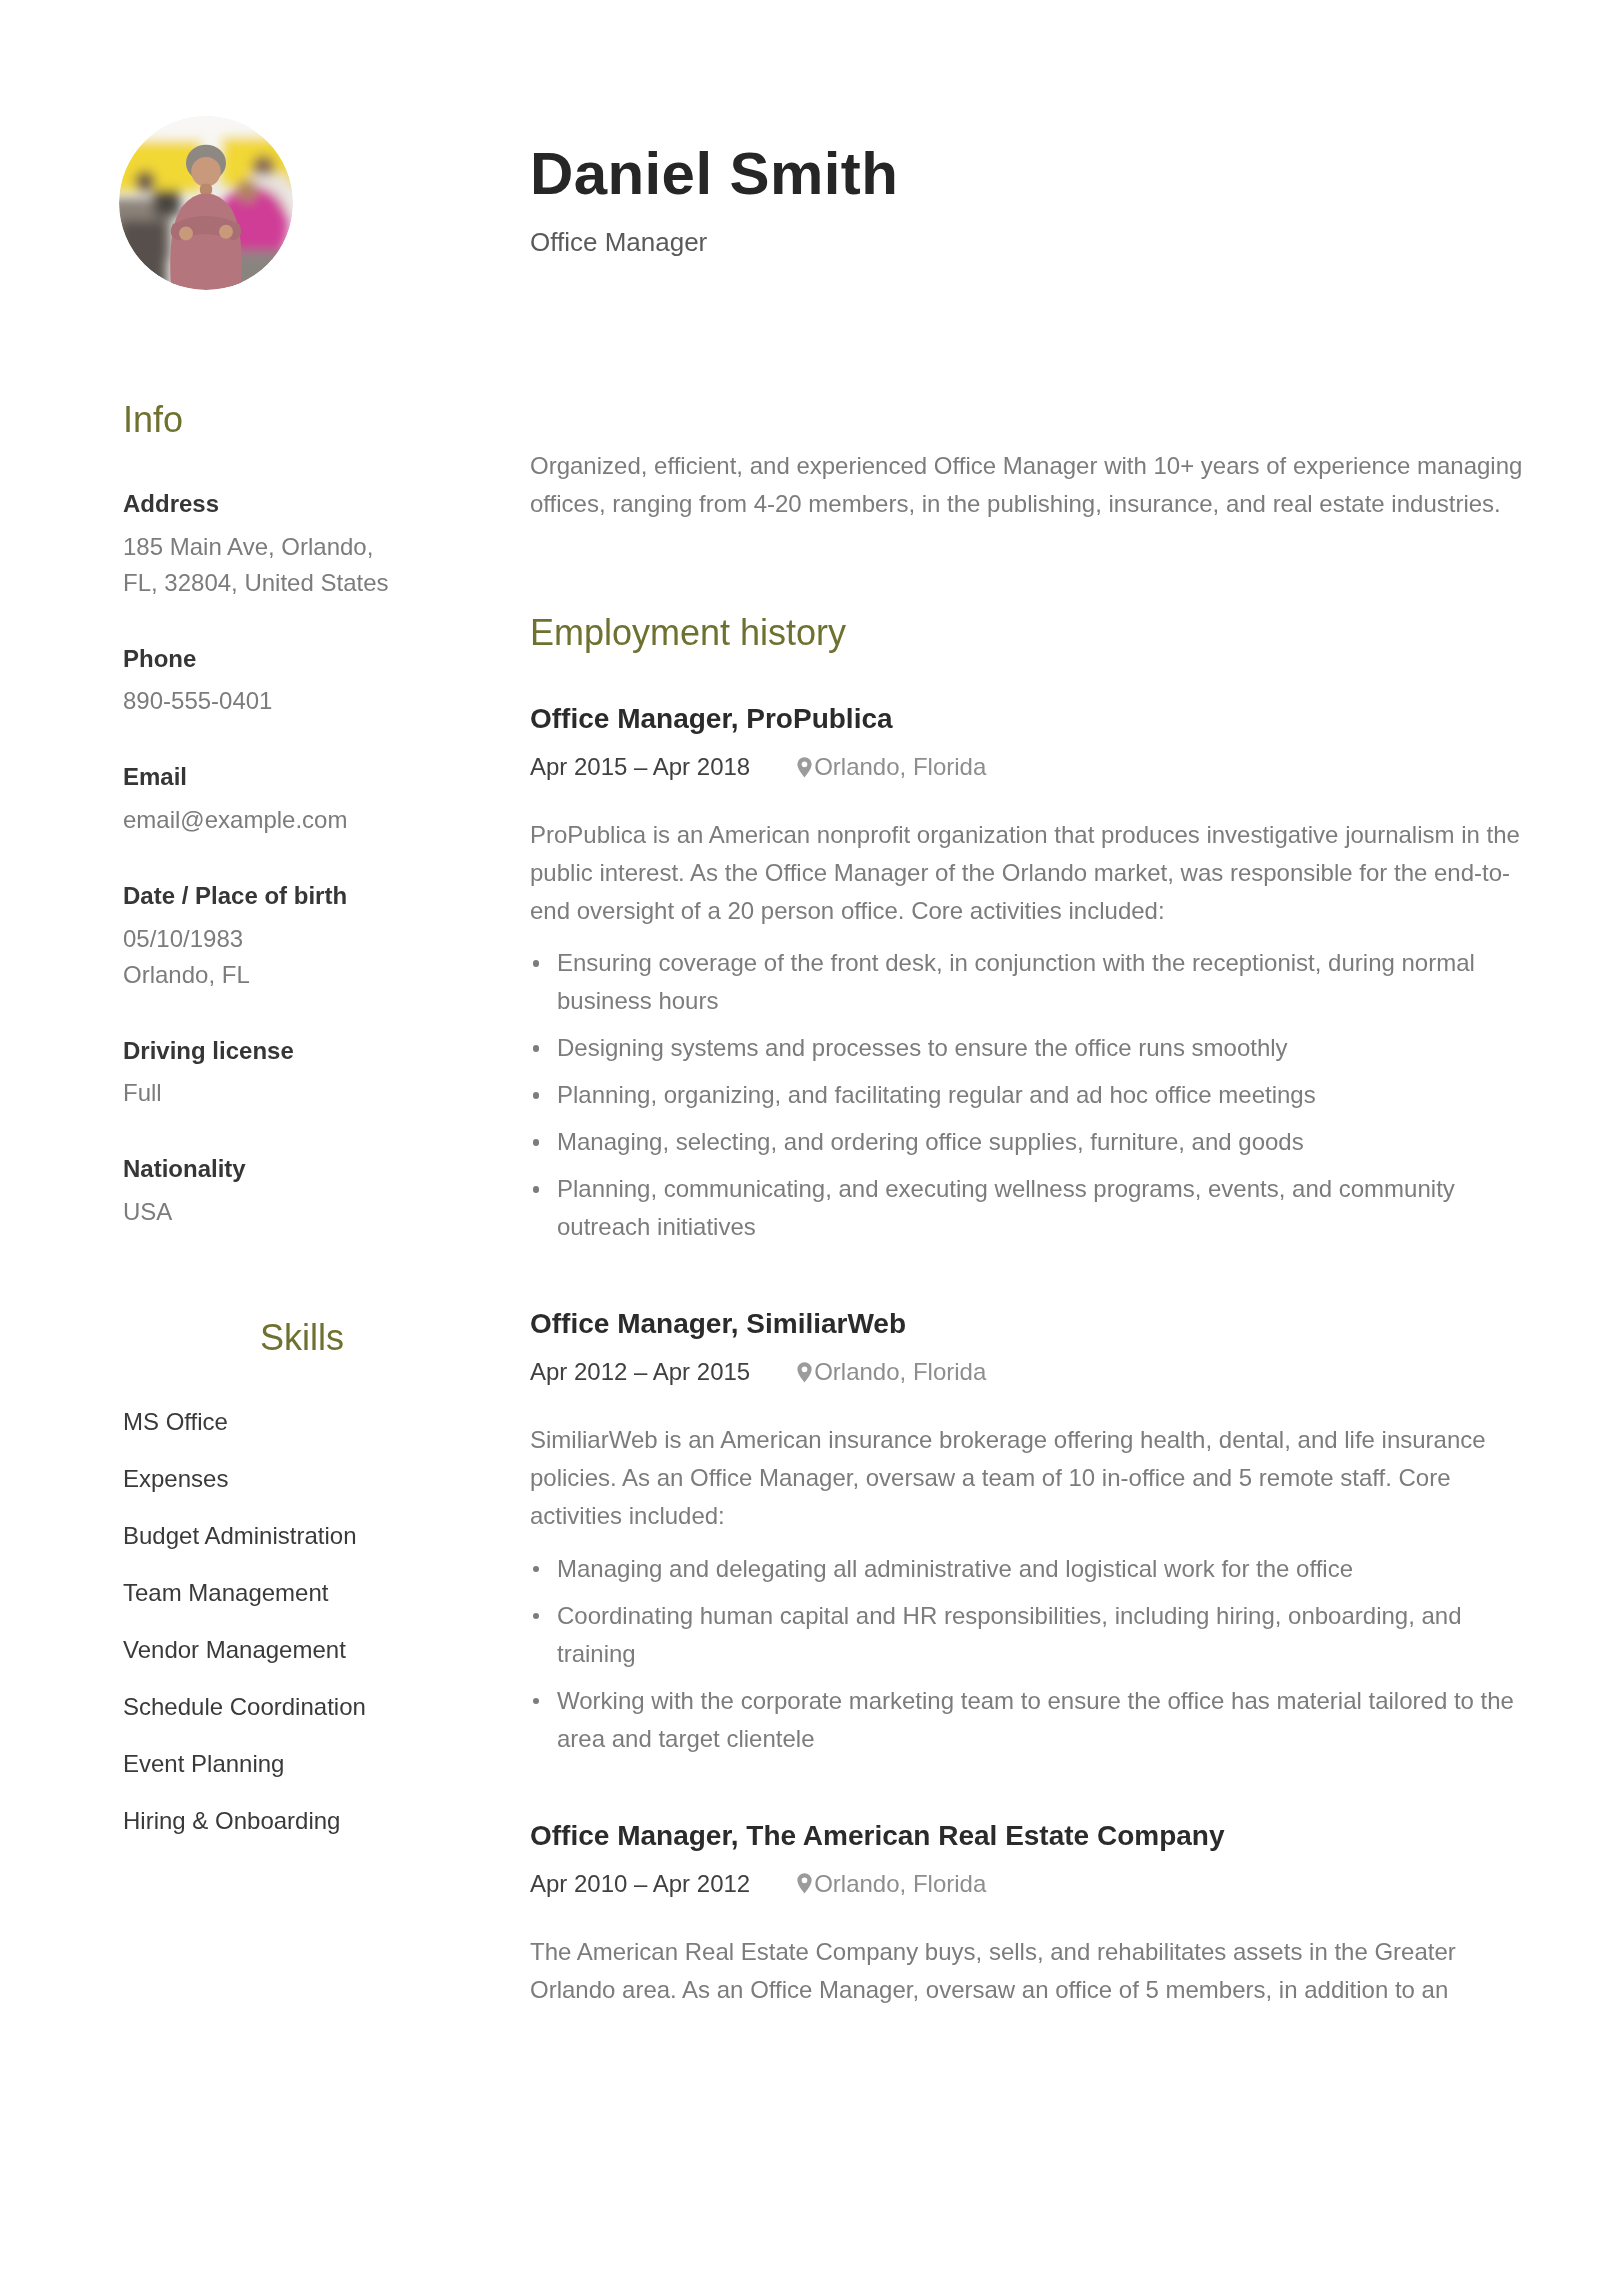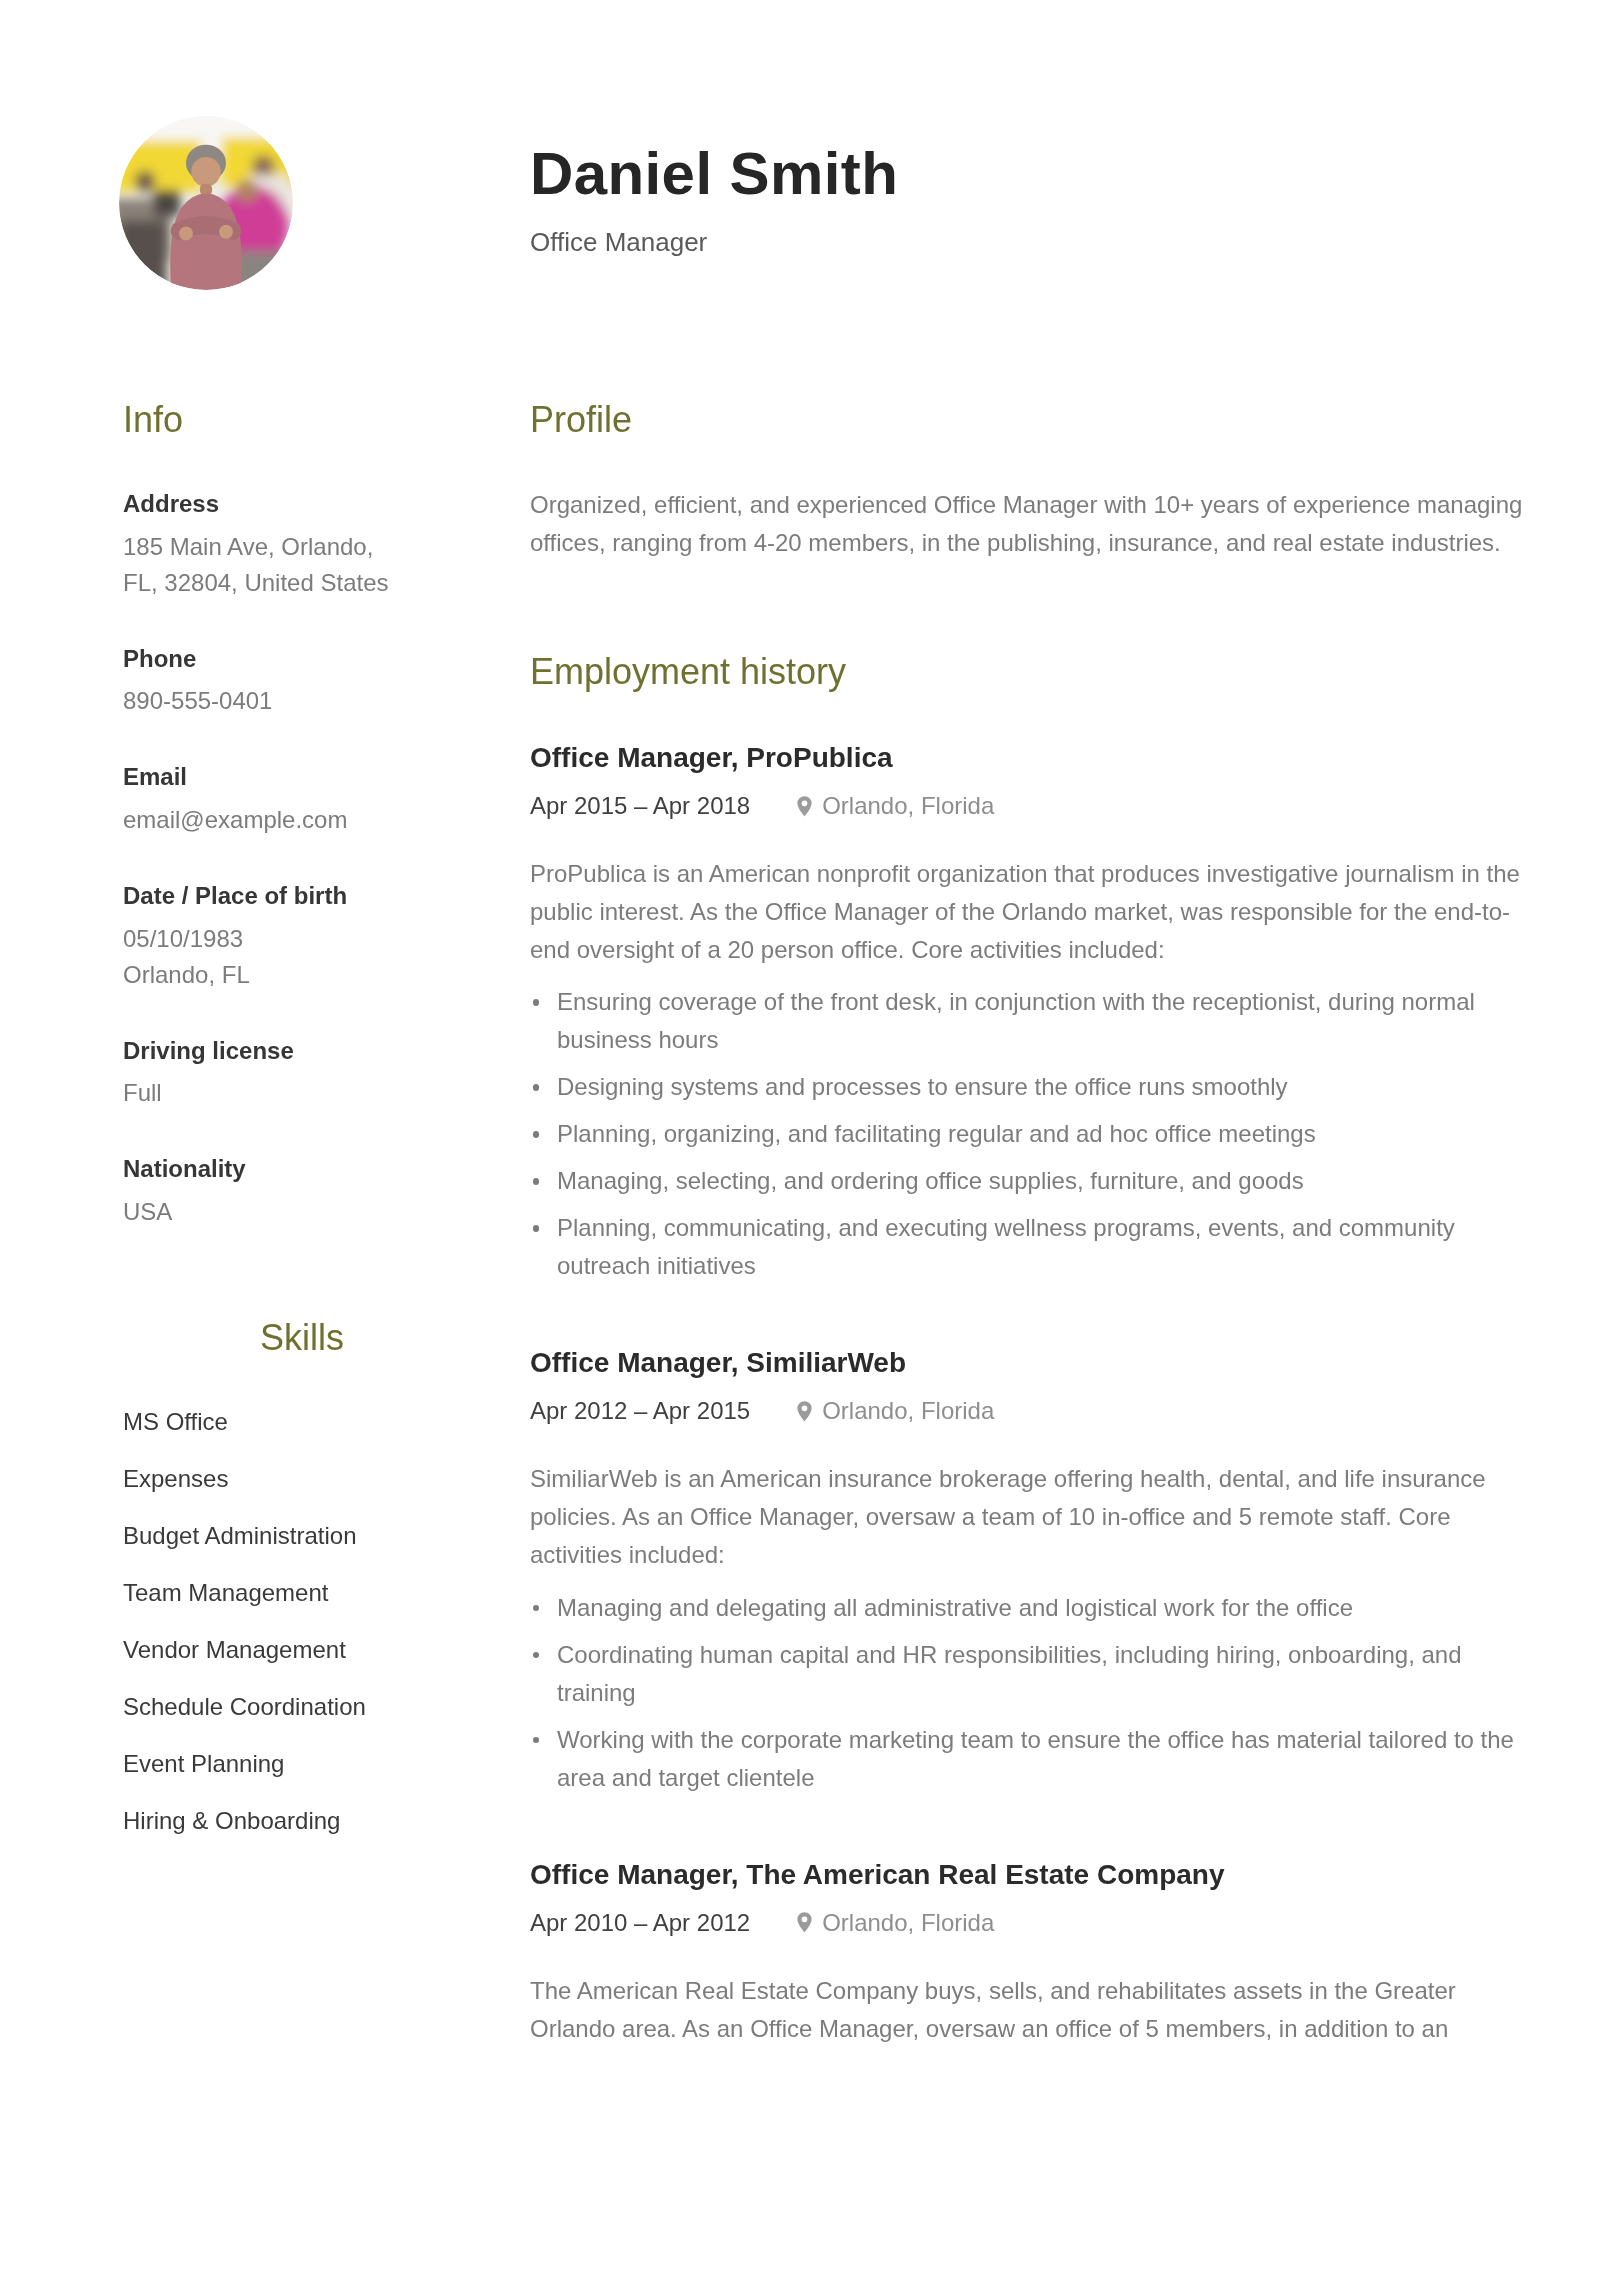--- a/index.html
+++ b/index.html
@@ -49,21 +49,21 @@
   .jobs{margin-top:50px;}
   .job + .job{margin-top:61px;}
   .job-title{
     margin:0;font-size:28px;line-height:34px;font-weight:600;color:#2b2b2b;
   }
   .job-meta{
     margin-top:16px;display:flex;align-items:center;height:30px;
   }
   .job-dates{font-size:24px;line-height:30px;color:#404040;}
   .job-location{
-    margin-left:45px;display:flex;align-items:center;gap:8px;
+    margin-left:45px;display:flex;align-items:center;
     font-size:24px;line-height:30px;color:#8e8e8e;
   }
   .pin{width:19px;height:23px;flex:0 0 auto;}
   .job-desc{margin-top:34px;}
   .bullets{list-style:none;margin:14.3px 0 0 0;padding:0;}
   .bullet{
     position:relative;padding-left:27px;
     font-size:24px;line-height:38px;color:#7c7c7c;
     margin-bottom:9px;
   }
@@ -175,21 +175,20 @@
 
         <li class="skill">Schedule Coordination</li>
 
         <li class="skill">Event Planning</li>
 
         <li class="skill">Hiring &amp; Onboarding</li>
       </ul>
   </aside>
 
   <main class="main">
-    <h2 class="accent-heading">Profile</h2>
     <p class="body-text profile-text">Organized, efficient, and experienced Office Manager with 10+ years of experience managing offices, ranging from 4-20 members, in the publishing, insurance, and real estate industries.</p>
 
     <h2 class="accent-heading employment-heading">Employment history</h2>
 
     <div class="jobs">
 
         <article class="job">
           <h3 class="job-title">Office Manager, ProPublica</h3>
           <div class="job-meta">
             <span class="job-dates">Apr 2015 – Apr 2018</span>

